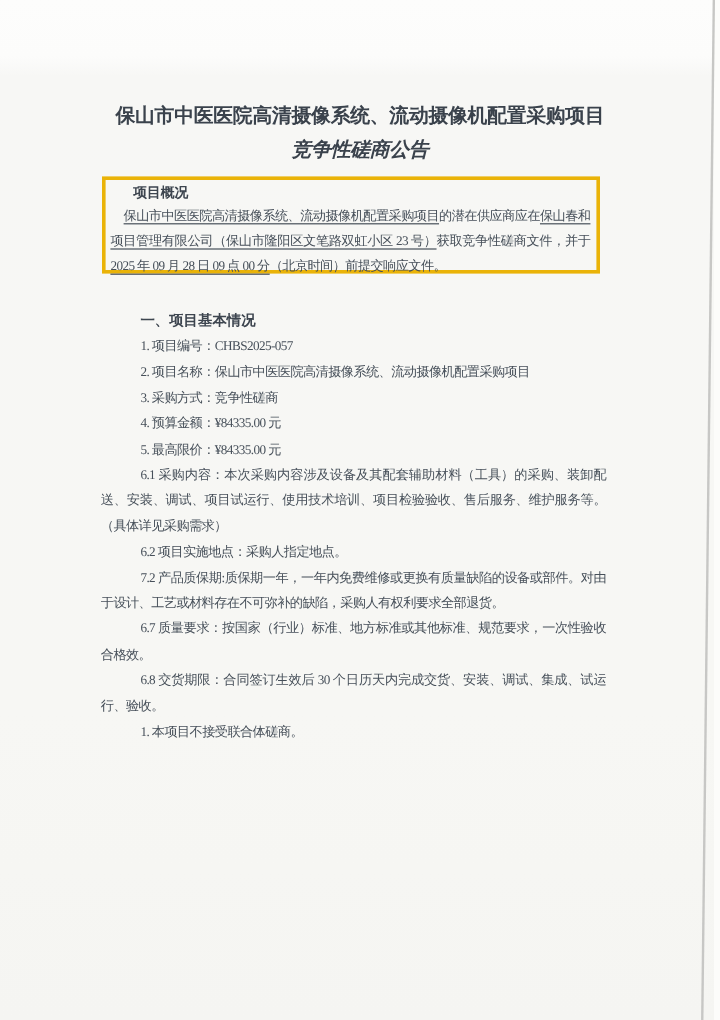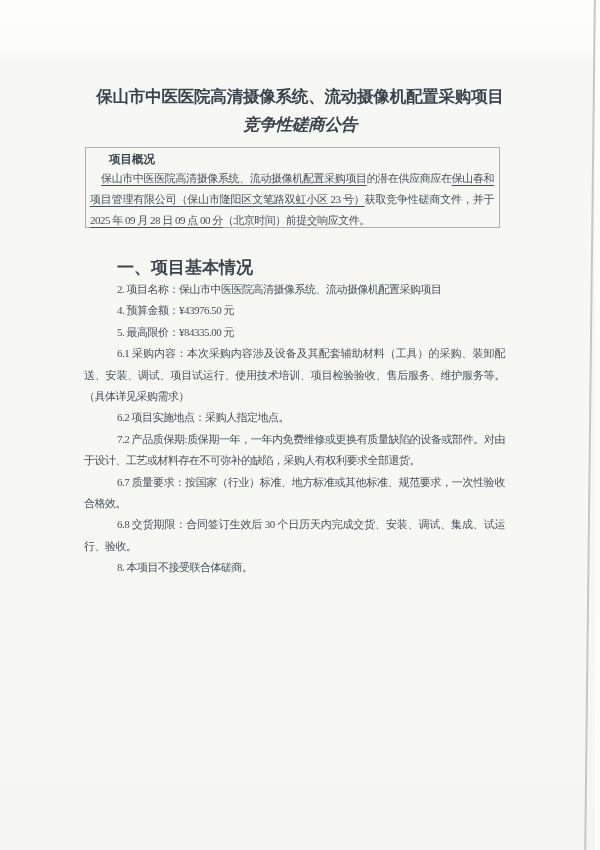--- a/index.html
+++ b/index.html
@@ -11,54 +11,56 @@
     -webkit-font-smoothing:antialiased;
   }
   .outer-strip{position:absolute;right:0;top:0;width:5px;height:100%;background:#fcfcfa;}
   .edge-line{position:absolute;left:589px;top:-12px;width:1.6px;height:880px;background:#c7c7c5;transform:rotate(0.65deg);}
   .title{position:absolute;left:0;width:600px;text-align:center;font-weight:700;
          font-size:16.5px;letter-spacing:-0.2px;color:#3a424c;white-space:nowrap;}
   .title-1{top:86px;}
   .title-2{top:114px;font-style:italic;}
   .overview-box{
     position:absolute;left:85px;top:147px;width:415px;height:81px;
-    border:1px solid #eab308;box-sizing:border-box;
+    border:3px solid #eab308;box-sizing:border-box;
     padding:2px 5px 0 4px;background:transparent;
   }
   .ov-heading{font-weight:700;font-size:11.5px;line-height:14px;margin:2px 0 0 19px;color:#3d454f;}
   .ov-para{
     margin:2px 0 16px 0;font-size:11px;letter-spacing:-0.5px;line-height:20.8px;
     text-align:justify;text-indent:11px;color:#47505a;
   }
   .ov-para u{text-underline-offset:3px;text-decoration-thickness:0.8px;}
   .main{
     position:absolute;left:84px;top:259px;width:421px;
     font-size:11px;letter-spacing:-0.5px;line-height:21.4px;text-align:justify;color:#47505a;
   }
-  .sec-heading{font-weight:700;font-size:17px;letter-spacing:0;line-height:17px;margin:0 0 3px 0;padding-left:33px;color:#3d454f;}
+  .sec-heading{font-weight:700;font-size:12px;letter-spacing:0;line-height:17px;margin:0 0 3px 0;padding-left:33px;color:#3d454f;}
   p.doc-item{margin:0;text-indent:33px;}
 </style>
 </head>
 <body>
 
 <div class="outer-strip"></div>
 <div class="edge-line"></div>
 
 <div class="title title-1">保山市中医医院高清摄像系统、流动摄像机配置采购项目</div>
 <div class="title title-2">竞争性磋商公告</div>
 
 <div class="overview-box">
   <div class="ov-heading">项目概况</div>
   <p class="ov-para"><u>保山市中医医院高清摄像系统、流动摄像机配置采购项目</u><span>的潜在供应商应在</span><u>保山春和项目管理有限公司（保山市隆阳区文笔路双虹小区 23 号）</u><span>获取竞争性磋商文件，并于 </span><u>2025 年 09 月 28 日 09 点 00 分</u><span>（北京时间）前提交响应文件。</span></p>
 </div>
 
 <div class="main">
   <div class="sec-heading">一、项目基本情况</div>
+  <p class="doc-item">1. 项目编号：CHBS2025-057</p>
   <p class="doc-item">2. 项目名称：保山市中医医院高清摄像系统、流动摄像机配置采购项目</p>
-  <p class="doc-item">4. 预算金额：¥43976.50 元</p>
+  <p class="doc-item">3. 采购方式：竞争性磋商</p>
+  <p class="doc-item">4. 预算金额：¥84335.00 元</p>
   <p class="doc-item">5. 最高限价：¥84335.00 元</p>
   <p class="doc-item">6.1 采购内容：本次采购内容涉及设备及其配套辅助材料（工具）的采购、装卸配送、安装、调试、项目试运行、使用技术培训、项目检验验收、售后服务、维护服务等。（具体详见采购需求）</p>
   <p class="doc-item">6.2 项目实施地点：采购人指定地点。</p>
   <p class="doc-item">7.2 产品质保期:质保期一年，一年内免费维修或更换有质量缺陷的设备或部件。对由于设计、工艺或材料存在不可弥补的缺陷，采购人有权利要求全部退货。</p>
   <p class="doc-item">6.7 质量要求：按国家（行业）标准、地方标准或其他标准、规范要求，一次性验收合格效。</p>
   <p class="doc-item">6.8 交货期限：合同签订生效后 30 个日历天内完成交货、安装、调试、集成、试运行、验收。</p>
-  <p class="doc-item">8. 本项目不接受联合体磋商。</p>
+  <p class="doc-item">1. 本项目不接受联合体磋商。</p>
 </div>
 
 </body></html>

